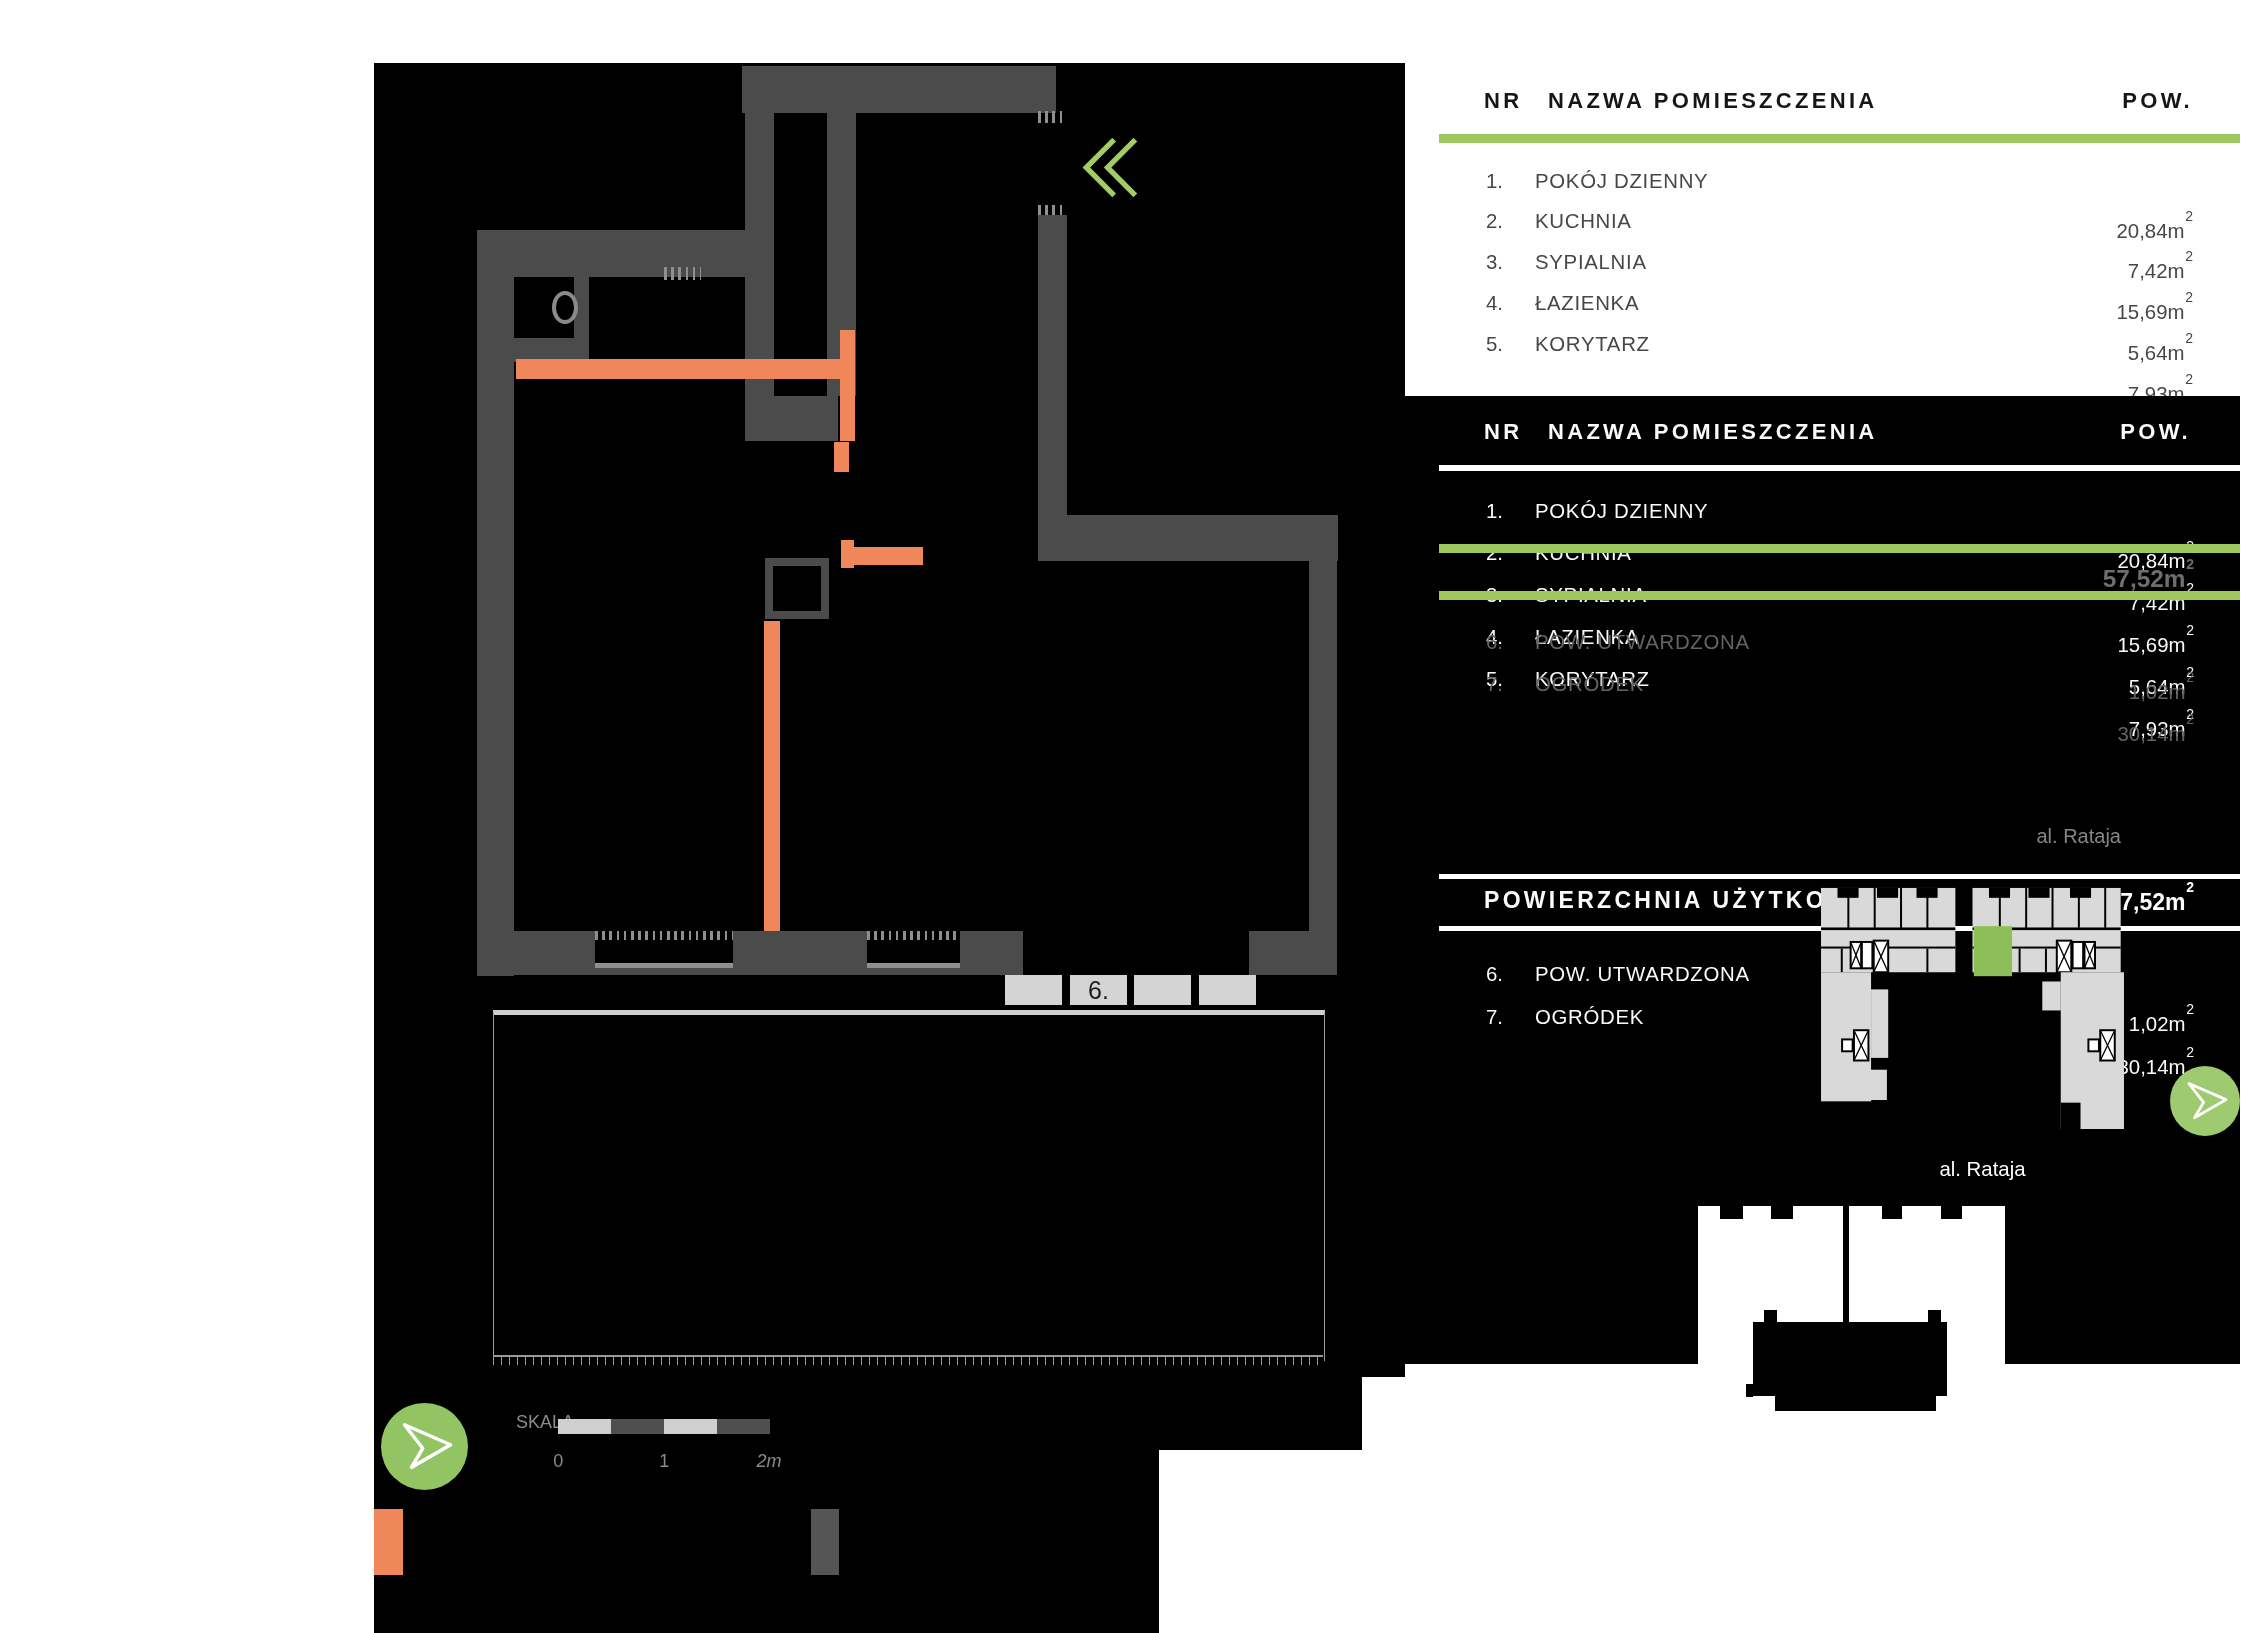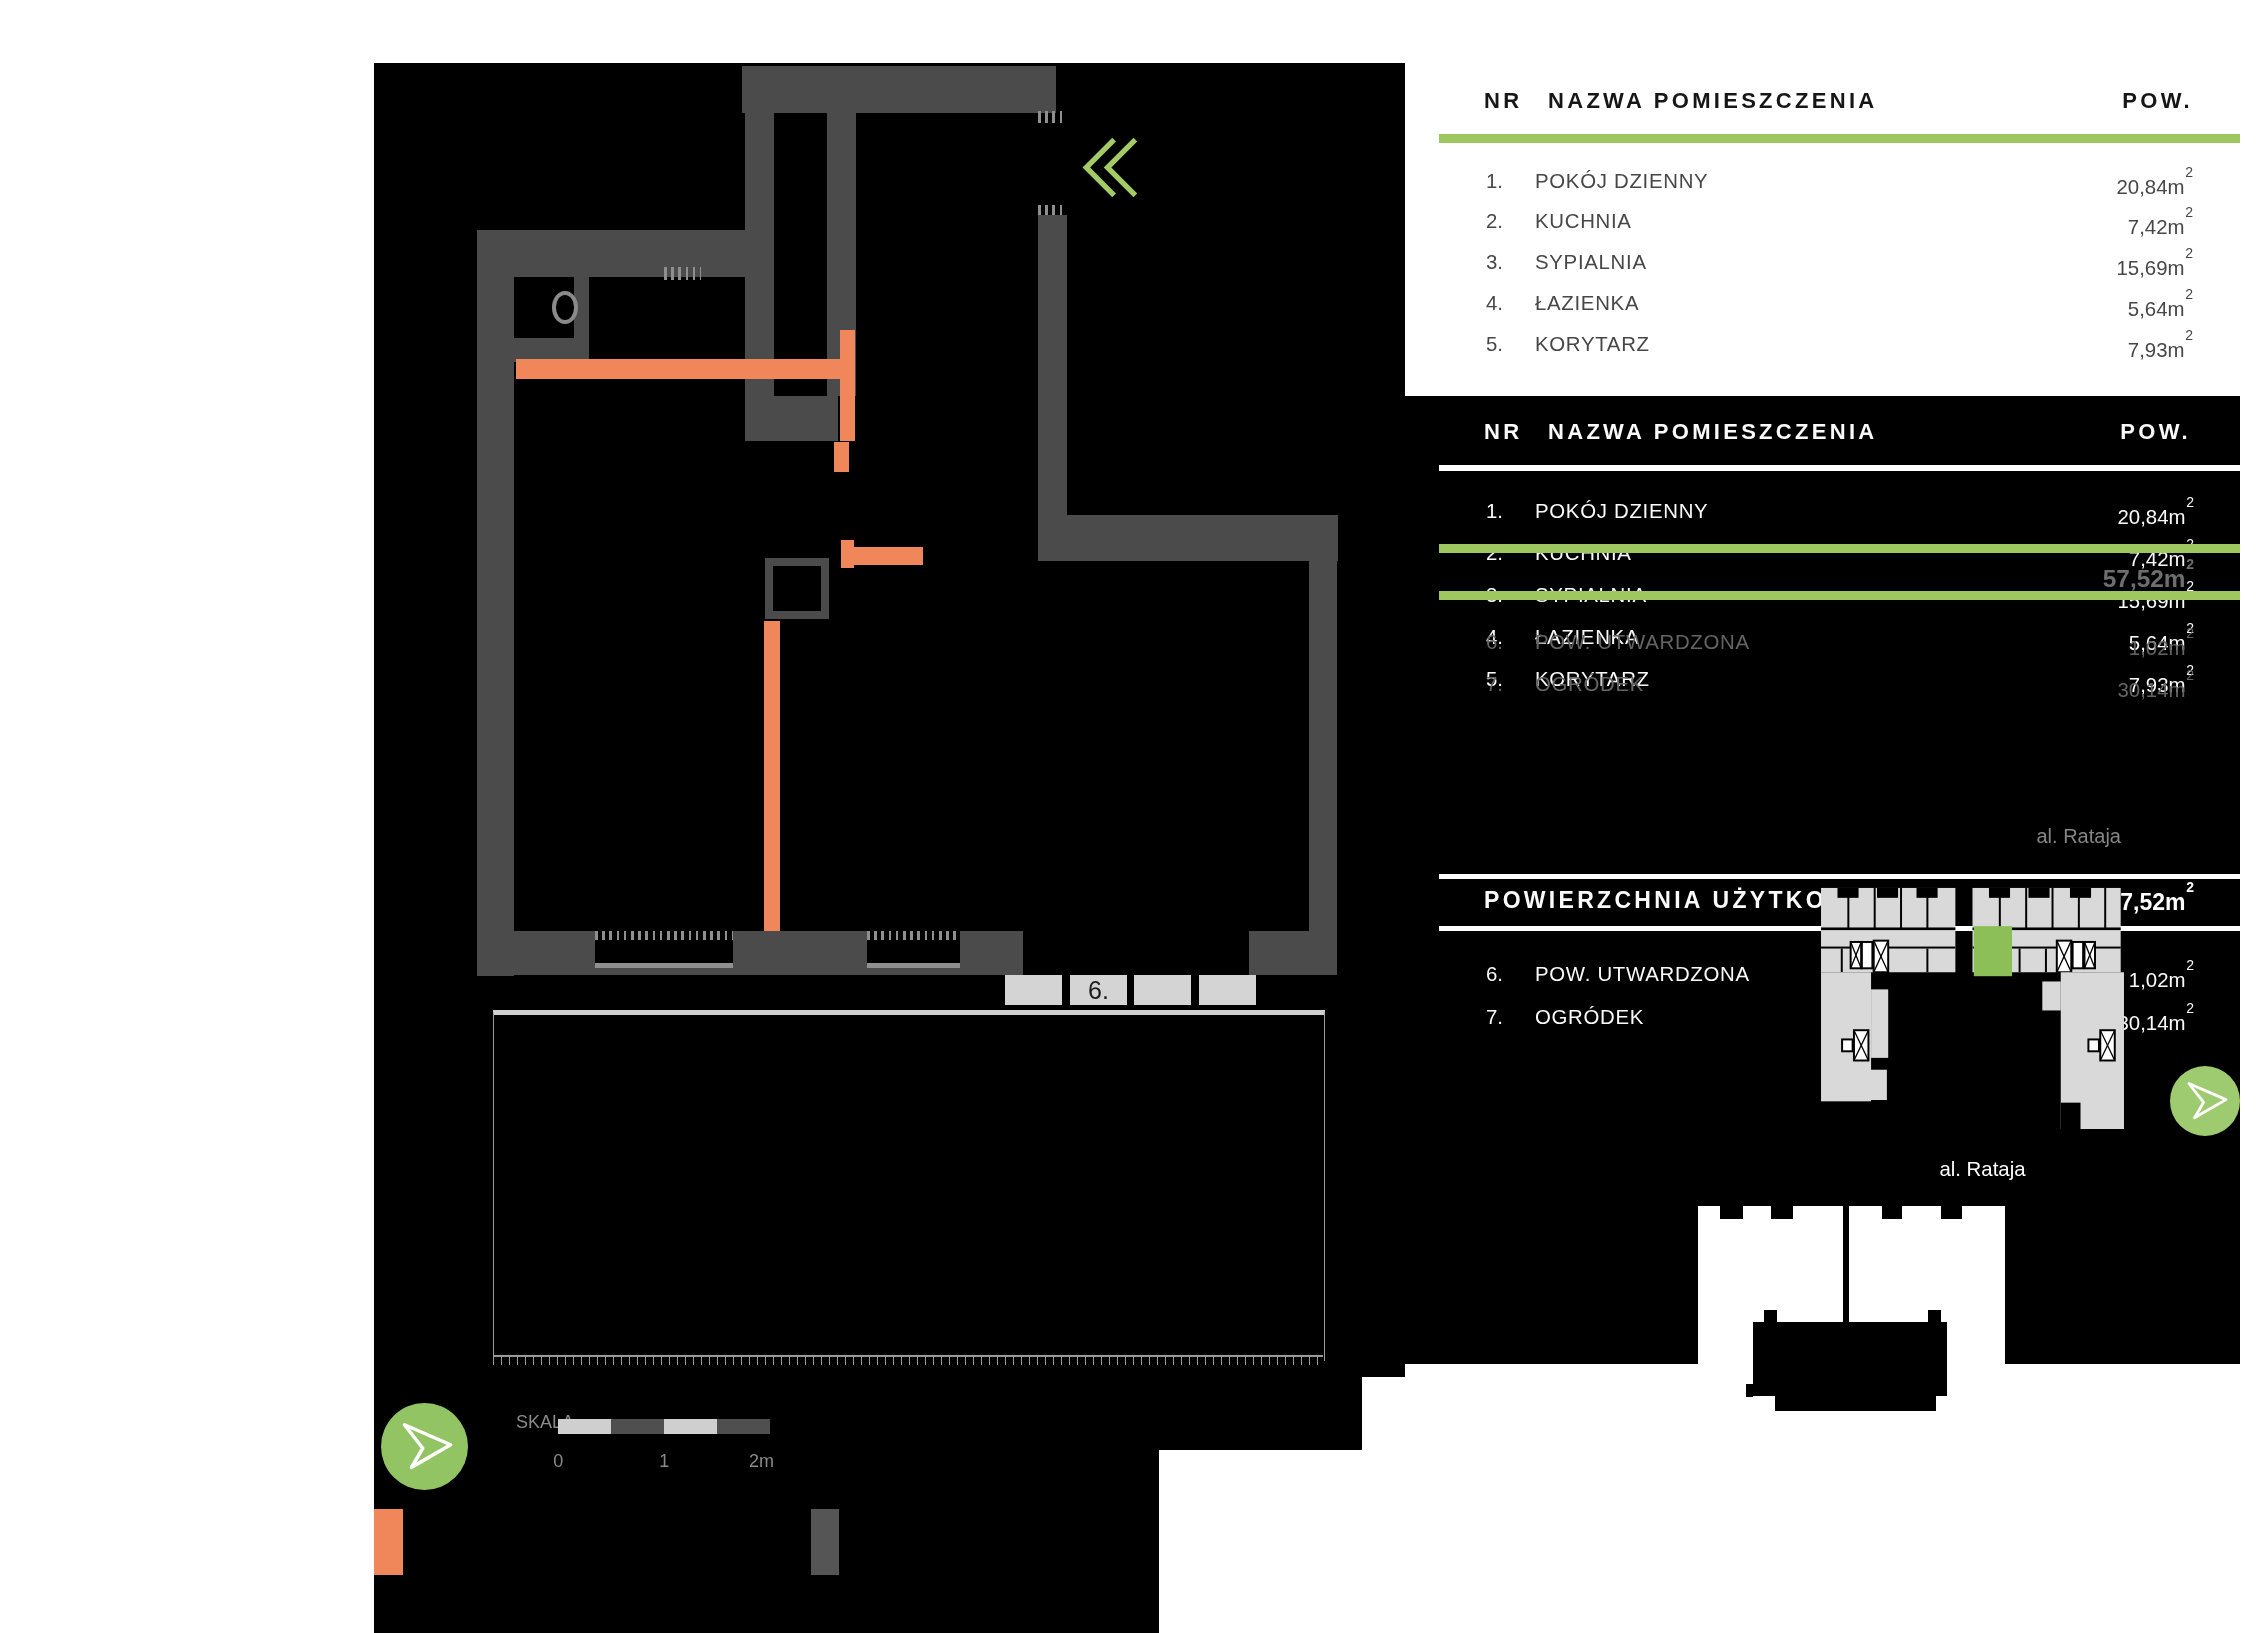--- a/index.html
+++ b/index.html
@@ -13,21 +13,21 @@
   .ow{position:absolute;background:#f0875a;}
   .whitecut{position:absolute;background:#ffffff;}
   
   .hx{position:absolute;background:repeating-linear-gradient(90deg,#8f8f8f 0 2.6px,transparent 2.6px 7.2px);}
   
   .hdr{position:absolute;font-weight:700;font-size:22px;line-height:24px;letter-spacing:3.3px;white-space:nowrap;}
   .hdr.dark{color:#161616;} .hdr.light{color:#fafafa;}
   .row{position:absolute;left:0;width:100%;height:25px;font-size:20.4px;line-height:24px;}
   .row .no{position:absolute;left:81px;}
   .row .nm{position:absolute;left:130px;letter-spacing:0.7px;white-space:nowrap;}
-  .row .vl{position:absolute;right:68px;text-align:right;white-space:nowrap;}
+  .row .vl{position:absolute;right:68px;text-align:right;white-space:nowrap;margin-top:44px;}
   .t2 .vl{right:46px;}
   .t1row{color:#474747;}
   .t2row{color:#fafafa;}
   .ghostrow{color:#646464;}
   .sq{font-size:14px;position:relative;top:-9.2px;margin-left:0.7px;}
   .rule{position:absolute;}
   .muted{color:#8a8a8a;}
   .tile{position:absolute;background:#d4d4d4;}
   svg{display:block;}
 </style>
@@ -121,21 +121,21 @@
     <div class="abs" style="left:119px;top:947px;width:830px;height:346px;border-top:5.3px solid #cfcfcf;border-left:1.3px solid #9a9a9a;border-right:1.3px solid #9a9a9a;"></div>
     <div class="abs" style="left:119px;top:1292px;width:830px;height:8px;border-top:2px solid #9a9a9a;background:repeating-linear-gradient(90deg,#9a9a9a 0 1.3px,transparent 1.3px 8px);"></div>
 
     <span class="abs muted" style="left:142px;top:1349px;font-size:18px;">SKALA</span>
     <div class="abs" style="left:184px;top:1356px;width:53px;height:14.5px;background:#cfcfcf;"></div>
     <div class="abs" style="left:237px;top:1356px;width:53px;height:14.5px;background:#4f4f4f;"></div>
     <div class="abs" style="left:290px;top:1356px;width:53px;height:14.5px;background:#cfcfcf;"></div>
     <div class="abs" style="left:343px;top:1356px;width:53px;height:14.5px;background:#4f4f4f;"></div>
     <span class="abs muted" style="left:175px;top:1388px;width:18.4px;text-align:center;font-size:18px;">0</span>
     <span class="abs muted" style="left:281px;top:1388px;width:18.4px;text-align:center;font-size:18px;">1</span>
-    <span class="abs muted" style="left:375px;top:1388px;width:40px;font-size:18px;">2m</span>
+    <span class="abs muted" style="left:375px;top:1388px;width:40px;text-align:center;font-size:18px;font-style:italic;">2m</span>
 
     <svg class="abs" style="left:7.2px;top:1340px;" width="87" height="87" viewBox="0 0 100 100">
       <circle cx="50" cy="50" r="50" fill="#93c463"></circle>
       <path d="M27 25 L80 48 L35 74 L48 52 Z" fill="none" stroke="#ffffff" stroke-width="4" stroke-linejoin="round"></path>
     </svg>
 
     <div class="ow" style="left:0px;top:1446px;width:29px;height:66px;"></div>
     <div class="abs" style="left:437px;top:1446px;width:28px;height:66px;background:#555555;"></div>
 
     <div class="whitecut" style="left:988px;top:1314px;width:43px;height:257px;"></div>

